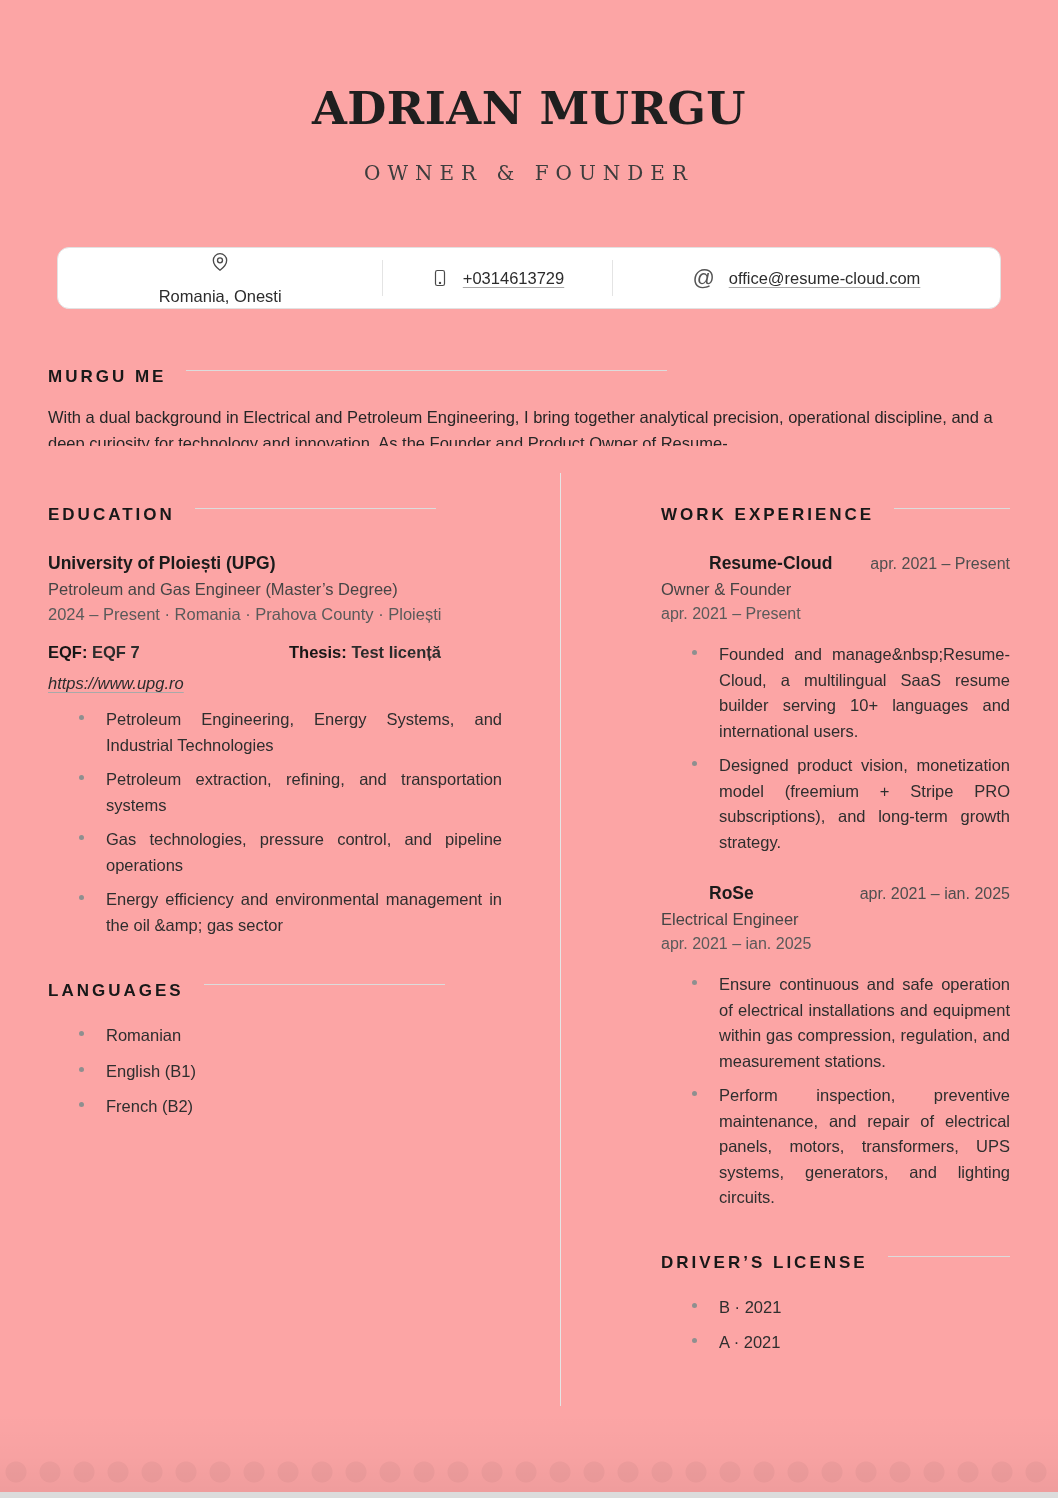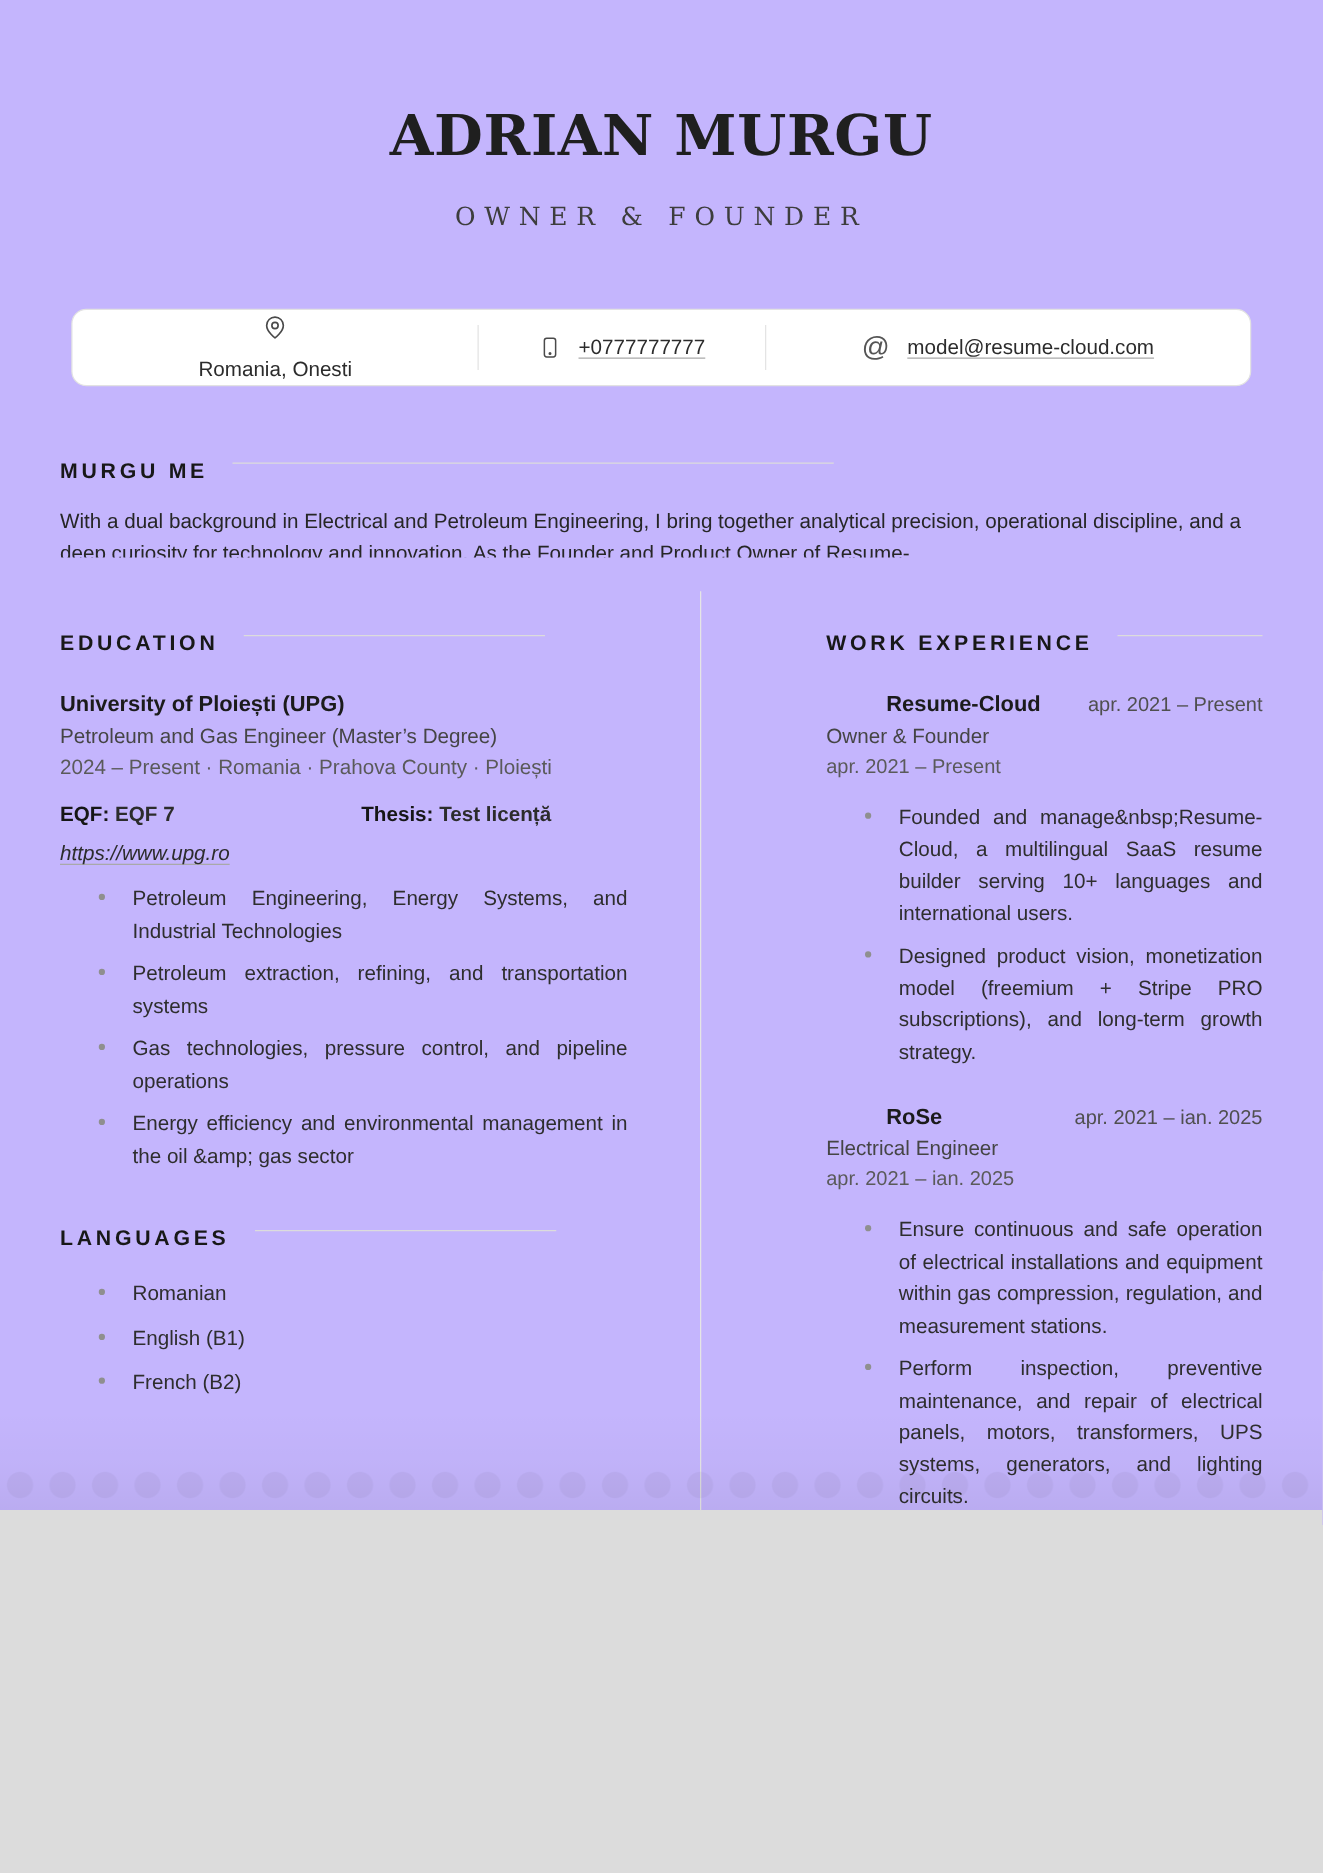--- a/index.html
+++ b/index.html
@@ -5,22 +5,22 @@
   html,body{margin:0;padding:0;}
   body{
     width:1058px;height:1498px;
     background:#dcdcdc;
     font-family:"Liberation Sans", sans-serif;
     -webkit-font-smoothing:antialiased;
     overflow:hidden;
   }
   .page{
     position:relative;
-    width:1058px;height:1208px;
-    background:#c4b5fd;
+    width:1058px;height:1492px;
+    background:#fca5a5;
     overflow:hidden;
   }
   
   .name{
     margin-top:84px;
     text-align:center;
     font-family:"DejaVu Serif", serif;
     font-weight:700;
     font-size:45px;
     line-height:1.12;
@@ -156,26 +156,26 @@
       <span class="contact-text">Romania, Onesti</span>
     </div>
     <div class="contact-sep"></div>
     <div class="contact-item phn">
       <span class="cicon">
         <svg width="18" height="22" viewBox="0 0 24 24" fill="none" stroke="#4a4a4a" stroke-width="1.6" stroke-linecap="round" stroke-linejoin="round">
           <rect x="6" y="2" width="12" height="20" rx="2.5"></rect>
           <circle cx="12" cy="18.5" r="0.8" fill="#4a4a4a"></circle>
         </svg>
       </span>
-      <a class="contact-text link" href="#">+0777777777</a>
+      <a class="contact-text link" href="#">+0314613729</a>
     </div>
     <div class="contact-sep"></div>
     <div class="contact-item eml">
       <span class="cicon at-glyph">@</span>
-      <a class="contact-text link" href="#">model@resume-cloud.com</a>
+      <a class="contact-text link" href="#">office@resume-cloud.com</a>
     </div>
   </div>
 
   <div class="section-about">
     <div class="sec-head">
       <span class="t">MURGU ME</span>
       <span class="line"></span>
     </div>
     <div class="about-text">With a dual background in Electrical and Petroleum Engineering, I bring together analytical precision, operational discipline, and a deep curiosity for technology and innovation. As the Founder and Product Owner of Resume-</div>
   </div>

